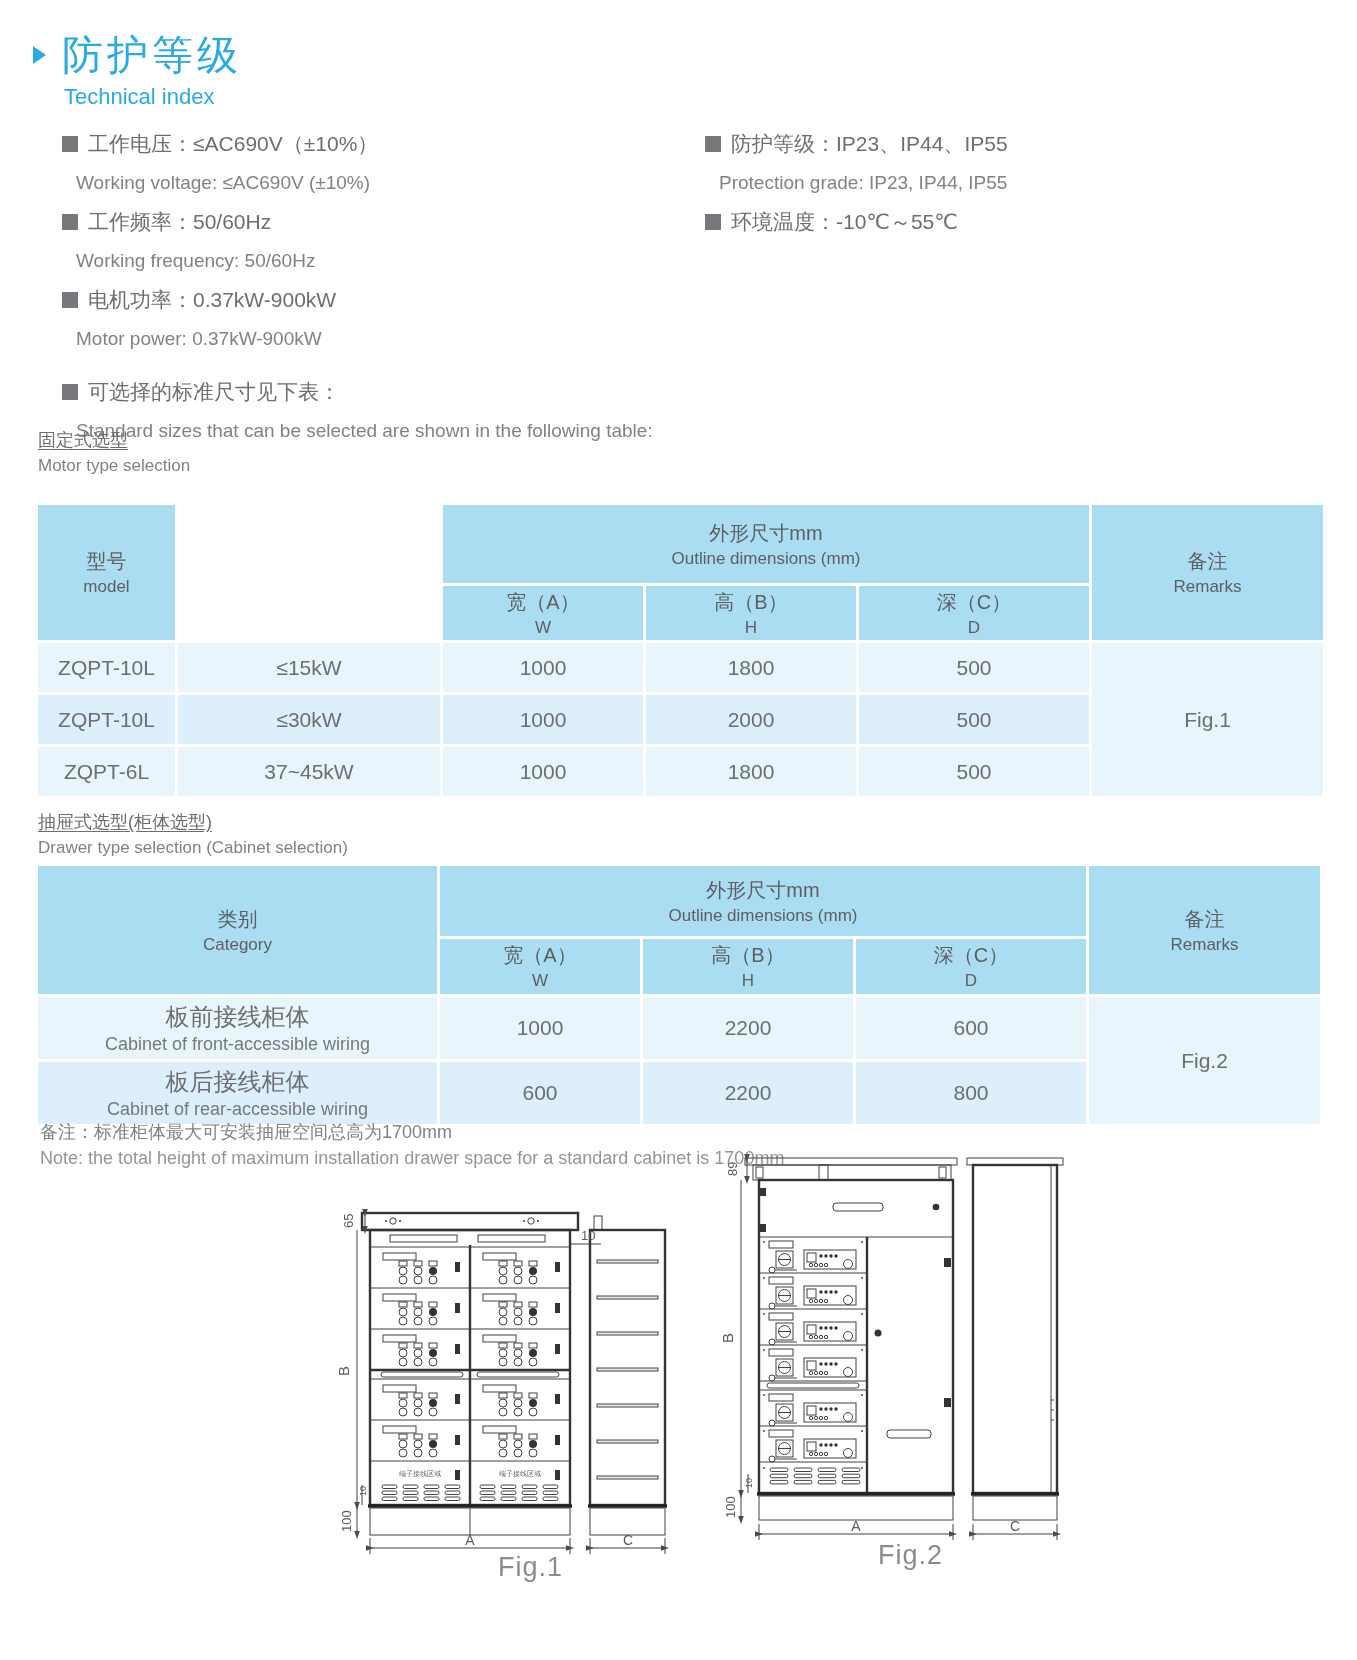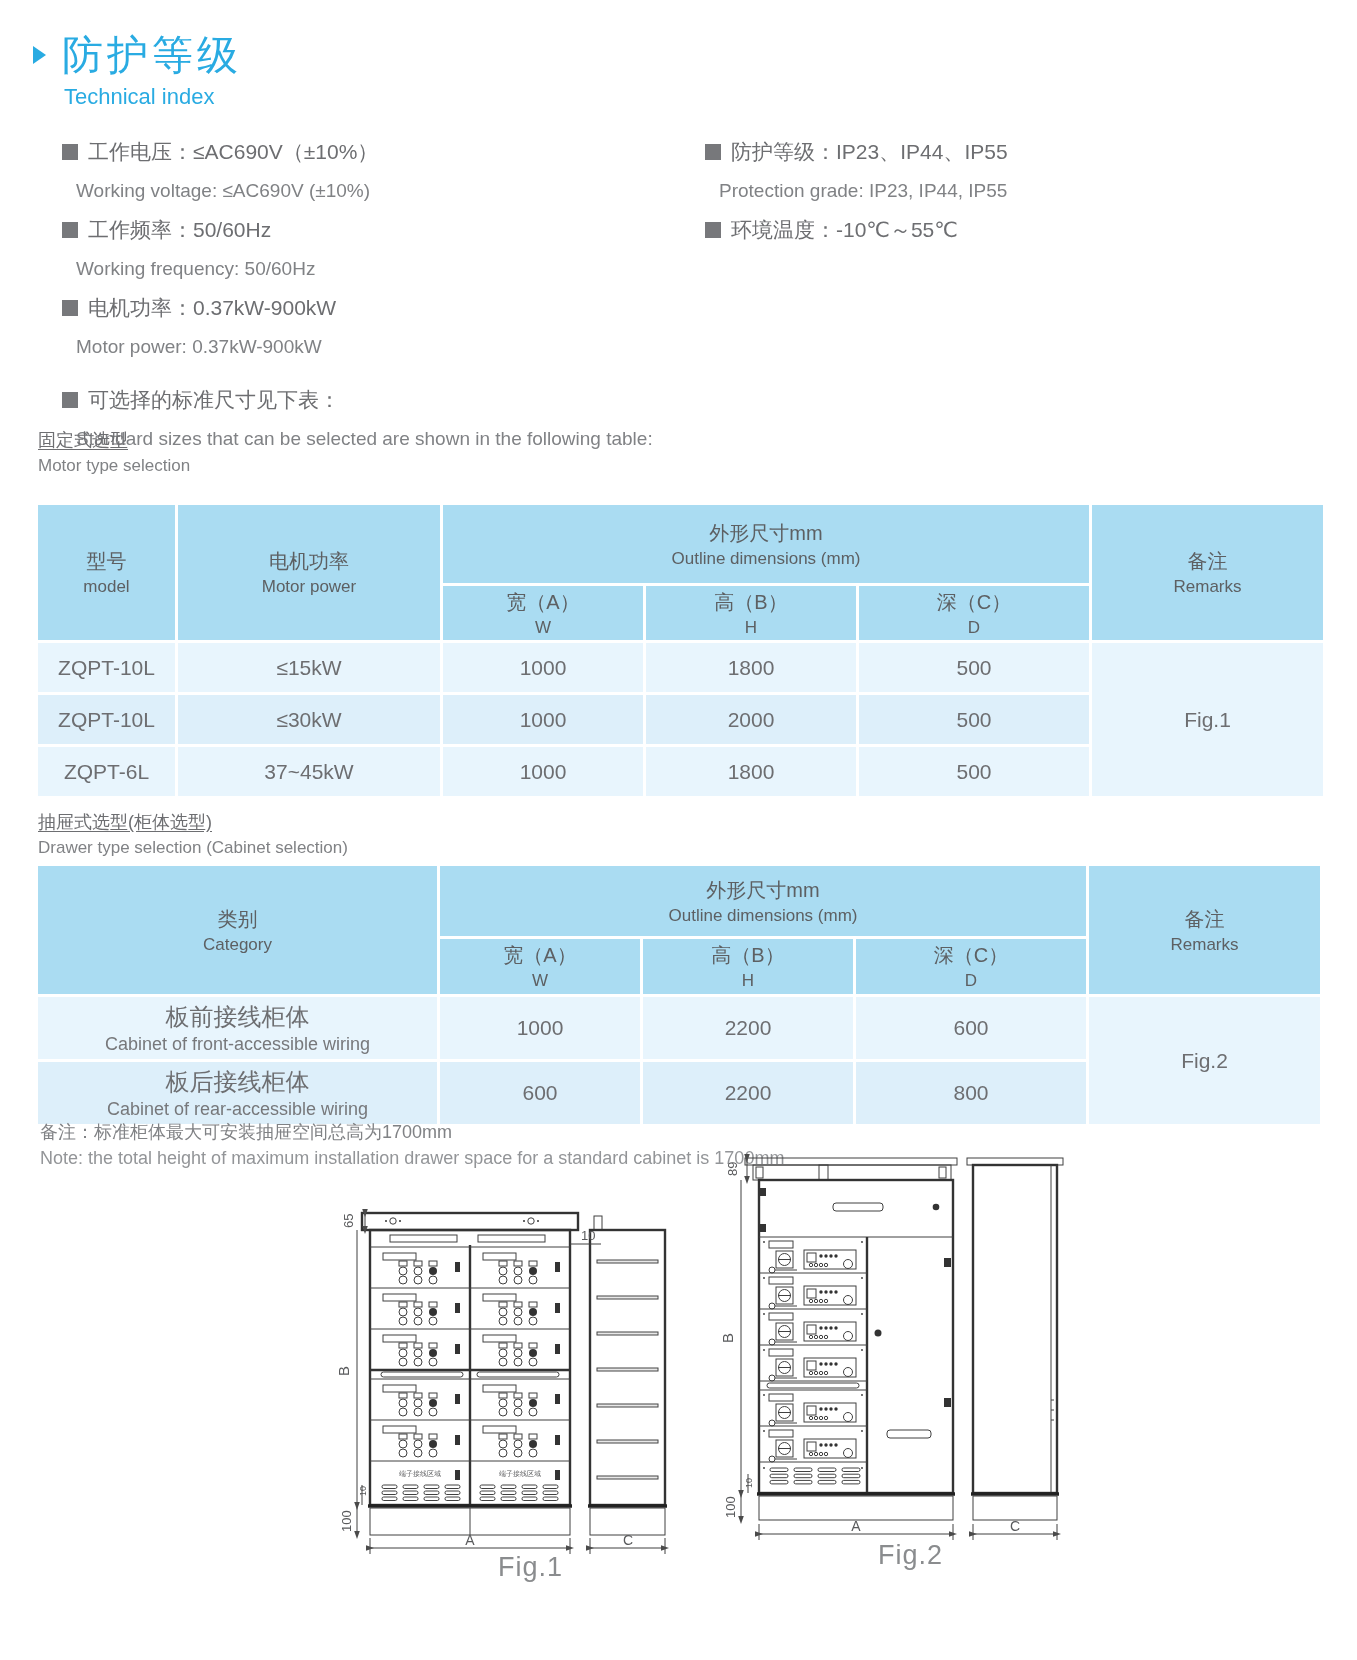--- a/index.html
+++ b/index.html
@@ -6,21 +6,21 @@
   body{font-family:"Liberation Sans","DejaVu Sans",sans-serif;}
   #page{position:relative;width:1357px;height:1660px;background:#fff;overflow:hidden;}
 
   
   .title-arrow{position:absolute;left:33px;top:46px;width:0;height:0;
     border-left:13px solid #29abe2;border-top:9px solid transparent;border-bottom:9px solid transparent;}
   .title-zh{position:absolute;left:62px;top:28px;font-size:41px;color:#29abe2;letter-spacing:4px;}
   .title-en{position:absolute;left:64px;top:84px;font-size:22px;color:#29abe2;}
 
   
-  .spec-col{position:absolute;top:132px;}
+  .spec-col{position:absolute;top:124px;}
   .spec-col.left{left:62px;width:620px;}
   .spec-col.right{left:705px;width:620px;}
   .spec-item{display:flex;align-items:center;height:40px;color:#6d6e71;font-size:21px;margin-top:0px;}
   .spec-item .bullet{display:inline-block;width:16px;height:16px;background:#77787b;margin-right:10px;flex:none;}
   .spec-en{height:38px;line-height:38px;margin-left:14px;color:#808285;font-size:19px;}
   .spec-gap{height:14px;}
 
   
   .sec-zh{position:absolute;font-size:18px;color:#6d6e71;text-decoration:underline;text-underline-offset:3px;}
   .sec-en{position:absolute;font-size:17px;color:#808285;}
@@ -98,24 +98,20 @@
     </div>
   </div>
 
   <div class="sec-zh" style="left:38px;top:428px;">固定式选型</div>
   <div class="sec-en" style="left:38px;top:456px;">Motor type selection</div>
 
   <div class="tbl t1">
     <div class="hc" style="grid-column:1;grid-row:1/3;text-align:right;">
       <span class="zh">型号</span>
         <span class="en">model</span>
-    </div>
-    <div class="hc" style="grid-column:2;grid-row:1/3;">
-      <span class="zh">电机功率</span>
-        <span class="en">Motor power</span>
     </div>
     <div class="hc" style="grid-column:3/6;grid-row:1;">
       <span class="zh">外形尺寸mm</span>
         <span class="en">Outline dimensions (mm)</span>
     </div>
     <div class="hc" style="grid-column:6;grid-row:1/3;">
       <span class="zh">备注</span>
         <span class="en">Remarks</span>
     </div>
     <div class="hc" style="grid-column:3;grid-row:2;">

